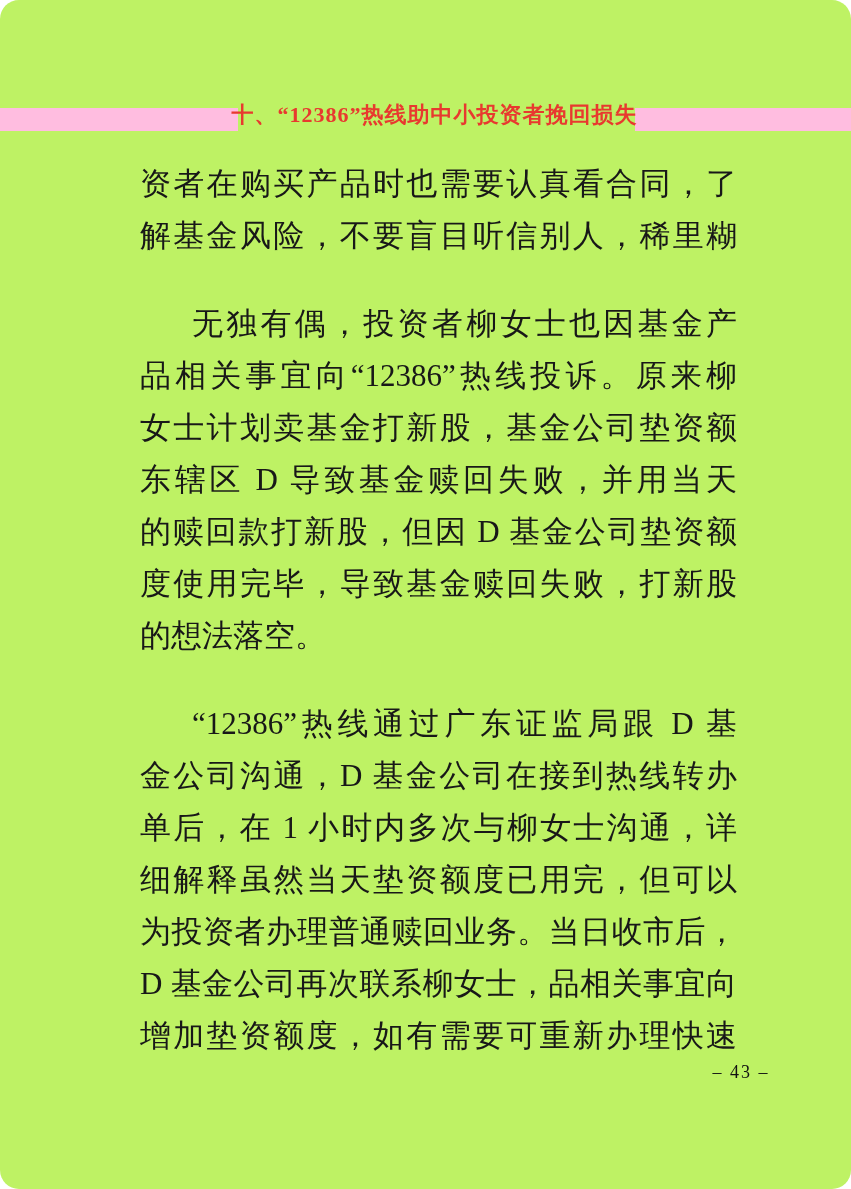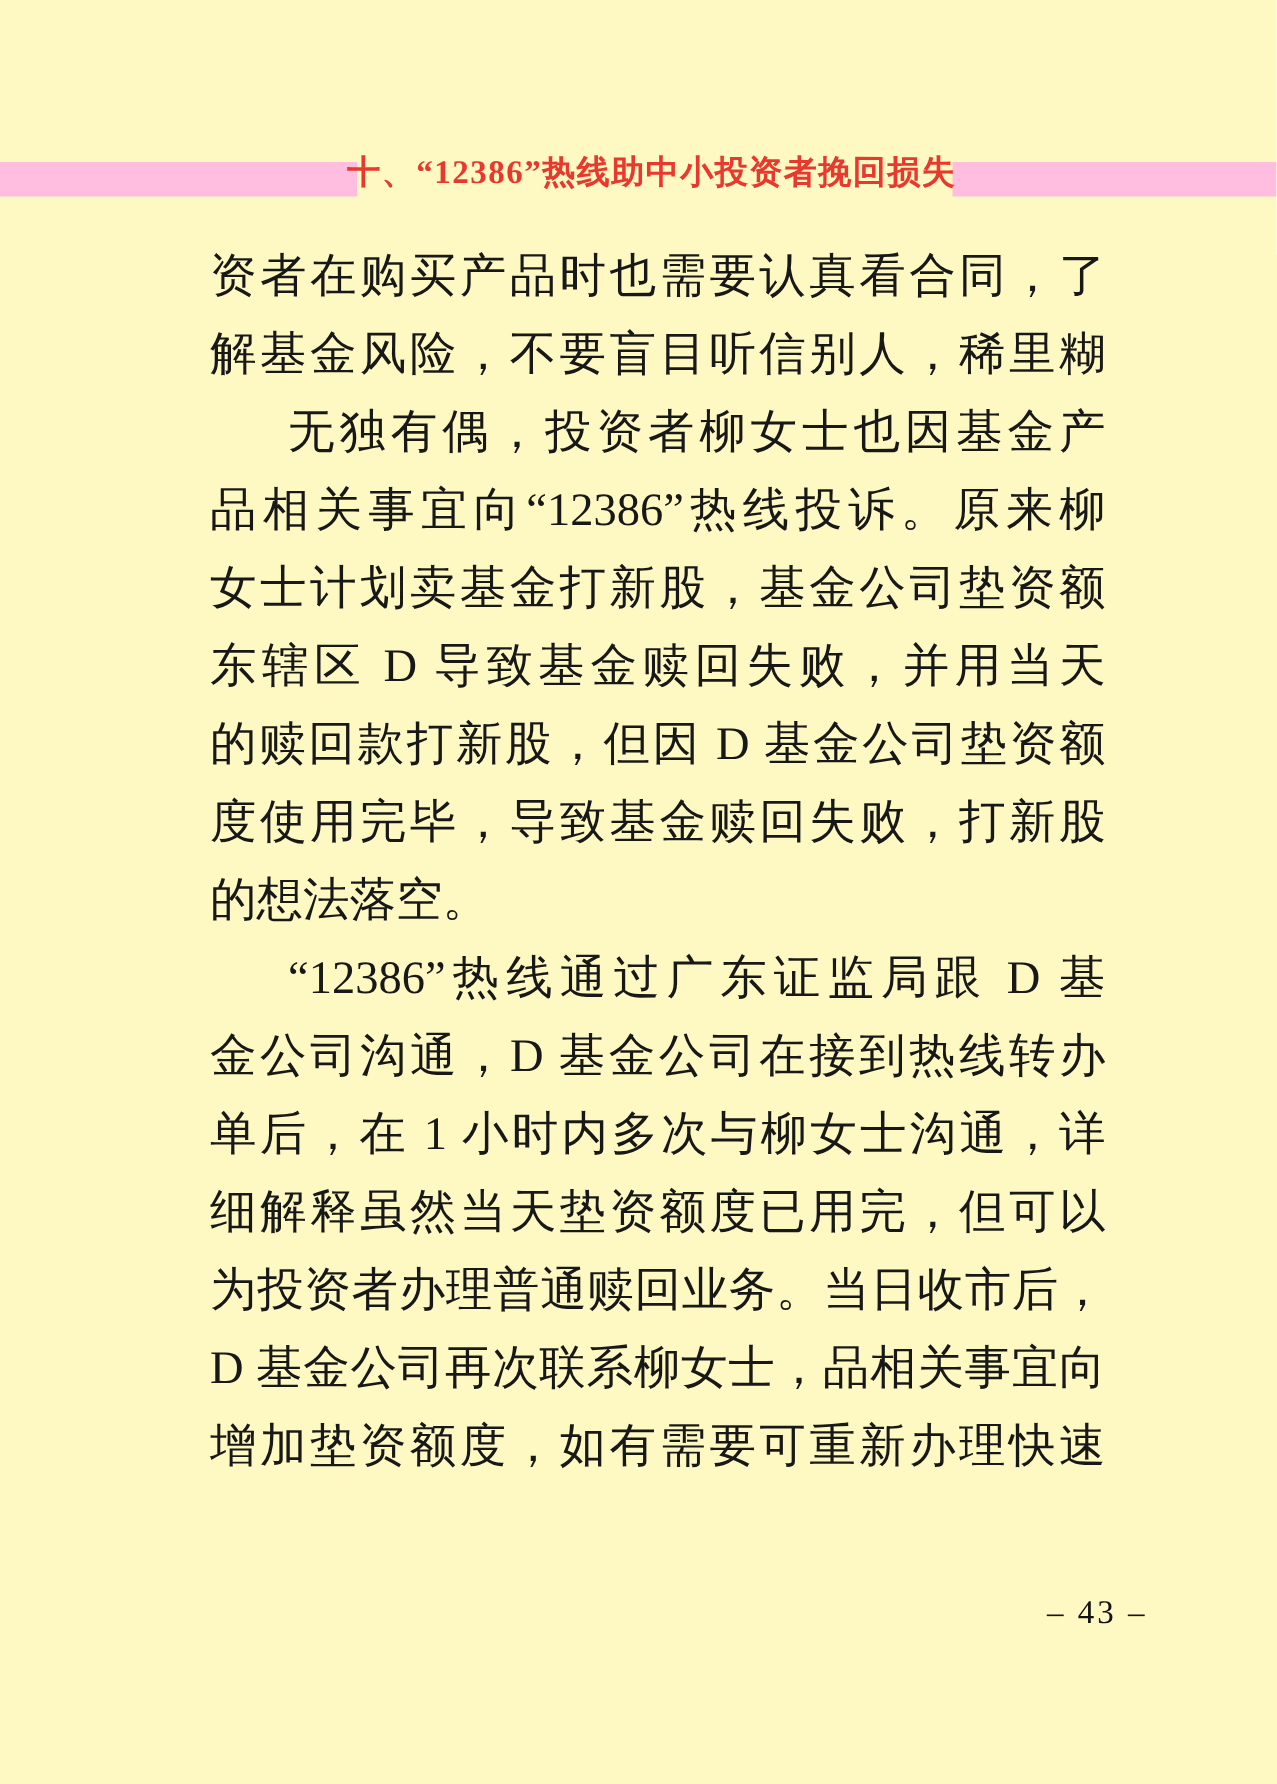--- a/index.html
+++ b/index.html
@@ -10,21 +10,22 @@
     width: 851px;
     height: 1189px;
     background: #ffffff;
     font-family: "Liberation Serif", "DejaVu Serif", serif;
     position: relative;
     overflow: hidden;
   }
   .page {
     position: absolute;
     inset: 0;
-    background: #fef9c3;
+    background: #bef264;
+    border-radius: 19px;
   }
   
   .head-bar {
     position: absolute;
     top: 108px;
     height: 23px;
     background: var(--bar-color, #ffbde0);
   }
   .head-bar.left  { left: 0;    width: 238px; }
   .head-bar.right { left: 635px; width: 216px; }
@@ -53,28 +54,30 @@
   .line {
     text-align: justify;
     text-align-last: justify;
     text-justify: inter-character;
   }
   .line.para-end {
     text-align-last: left;
   }
   .line.indent {
     padding-left: 52px;
+    margin-top: 36px;
   }
   
   .page-number {
     position: absolute;
     top: 1062px;
     left: 698px;
     width: 86px;
-    font-size: 22px;
+    text-align: center;
+    font-size: 18px;
     color: #121212;
     letter-spacing: 2px;
   }
 </style>
 </head>
 <body>
 
 <div class="page">
 
   <div class="head-bar left"></div>

